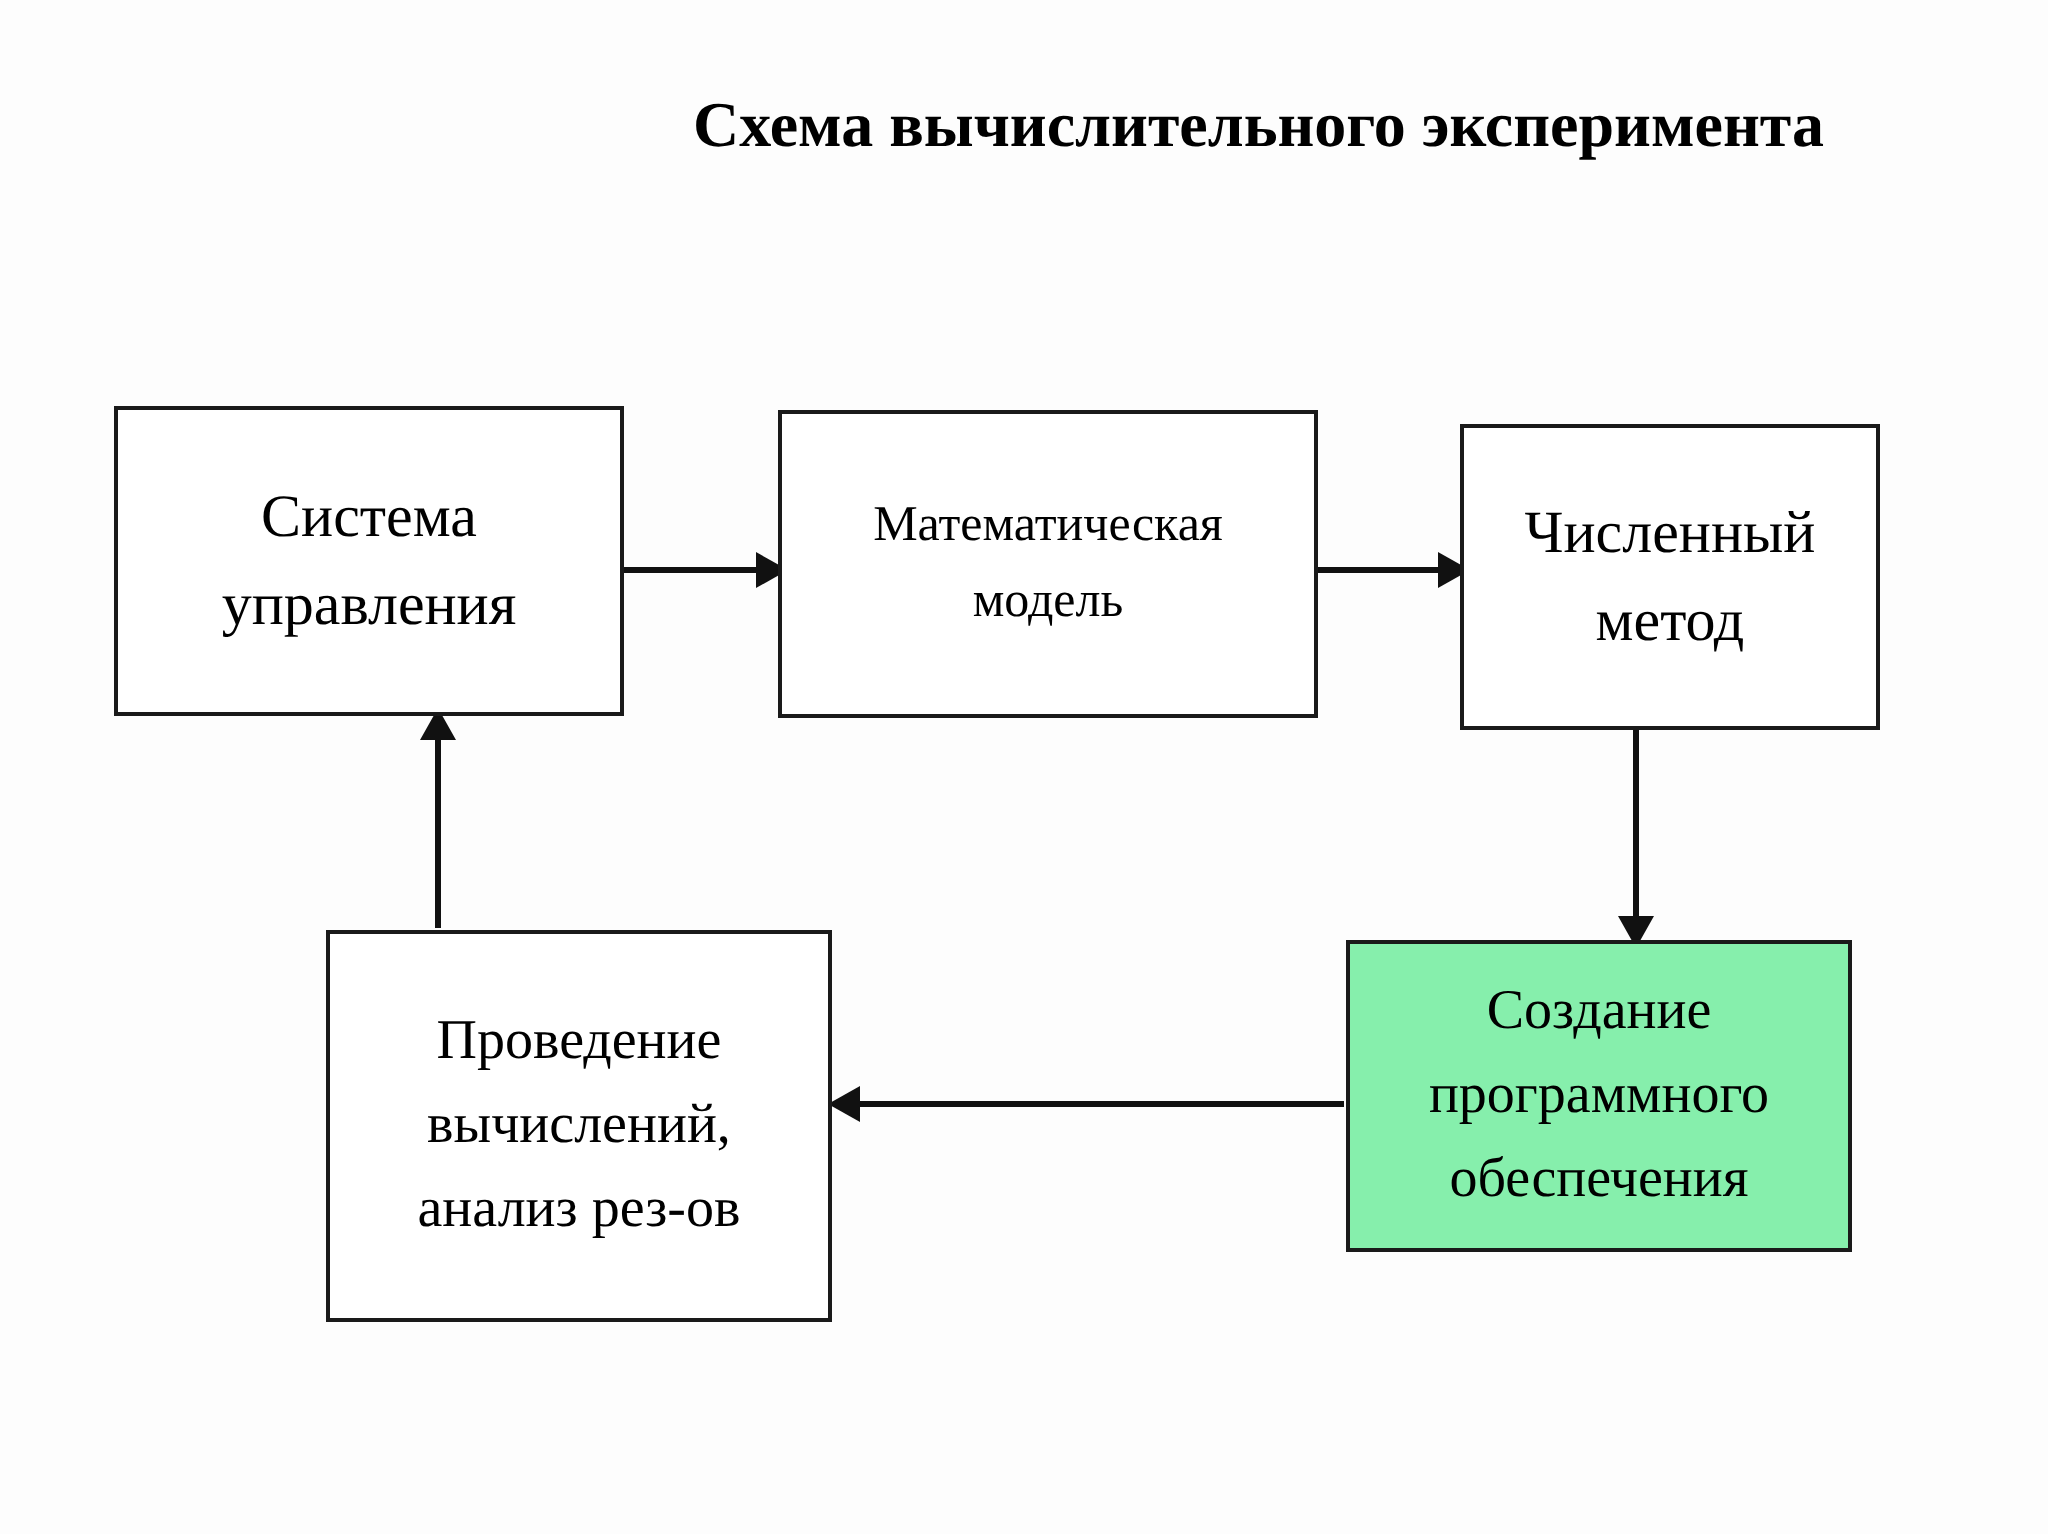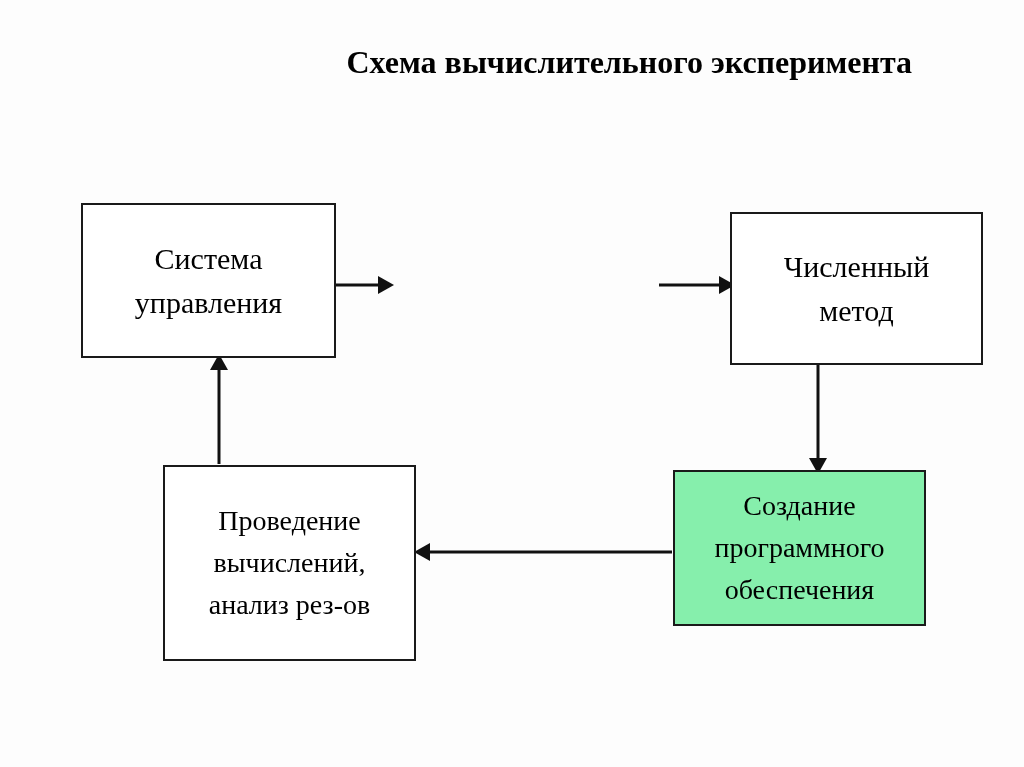--- a/index.html
+++ b/index.html
@@ -105,27 +105,31 @@
       <line x1="672" y1="552" x2="430" y2="552" stroke="#111111"></line>
       <polygon points="430,543 414,552 430,561" fill="#111111"></polygon>
     </g>
 
     <g>
       <line x1="219" y1="464" x2="219" y2="370" stroke="#111111"></line>
       <polygon points="210,370 228,370 219,354" fill="#111111"></polygon>
     </g>
   </svg>
 
-  <div class="node" id="node-control-system" style="left: 57px; top: 203px; width: 255px; height: 155px; background: rgb(255, 255, 255); border-color: rgb(26, 26, 26); color: rgb(0, 0, 0); margin-left: 24px;">
+  <div class="node" id="node-control-system" style="left: 57px; top: 203px; width: 255px; height: 155px; background: rgb(255, 255, 255); border-color: rgb(26, 26, 26); color: rgb(0, 0, 0);">
     <span class="node-label">Система
 управления</span>
   </div>
 
+  <div class="node" id="node-math-model" style="left: 389px; top: 205px; width: 270px; height: 154px; background: rgb(255, 255, 255); border-color: rgb(26, 26, 26); color: rgb(0, 0, 0);">
+    <span class="node-label">Математическая
+модель</span>
+  </div>
 
-  <div class="node" id="node-numerical-method" style="left: 730px; top: 212px; width: 253px; height: 153px; background: rgb(255, 255, 255); border-color: rgb(26, 26, 26); color: rgb(0, 0, 0);">
+  <div class="node" id="node-numerical-method" style="left: 730px; top: 212px; width: 210px; height: 153px; background: rgb(255, 255, 255); border-color: rgb(26, 26, 26); color: rgb(0, 0, 0);">
     <span class="node-label">Численный
 метод</span>
   </div>
 
   <div class="node" id="node-computation" style="left: 163px; top: 465px; width: 253px; height: 196px; background: rgb(255, 255, 255); border-color: rgb(26, 26, 26); color: rgb(0, 0, 0);">
     <span class="node-label">Проведение
 вычислений,
 анализ рез-ов</span>
   </div>
 

